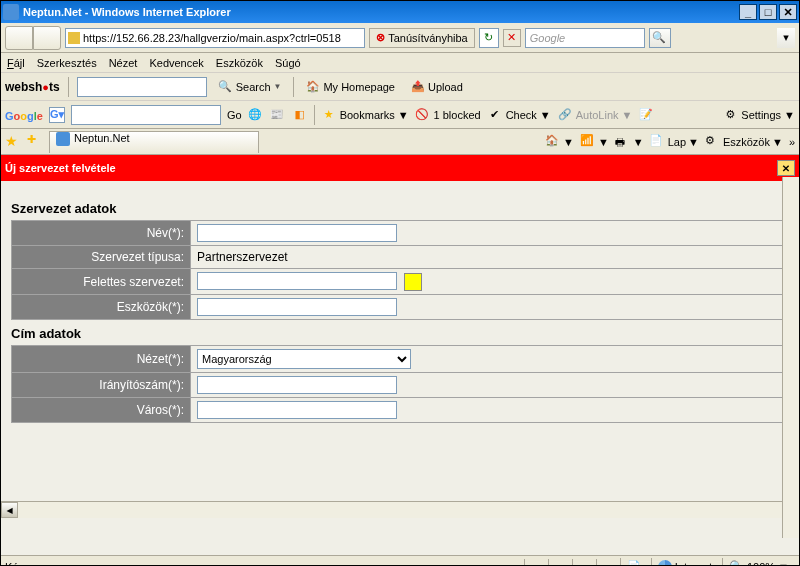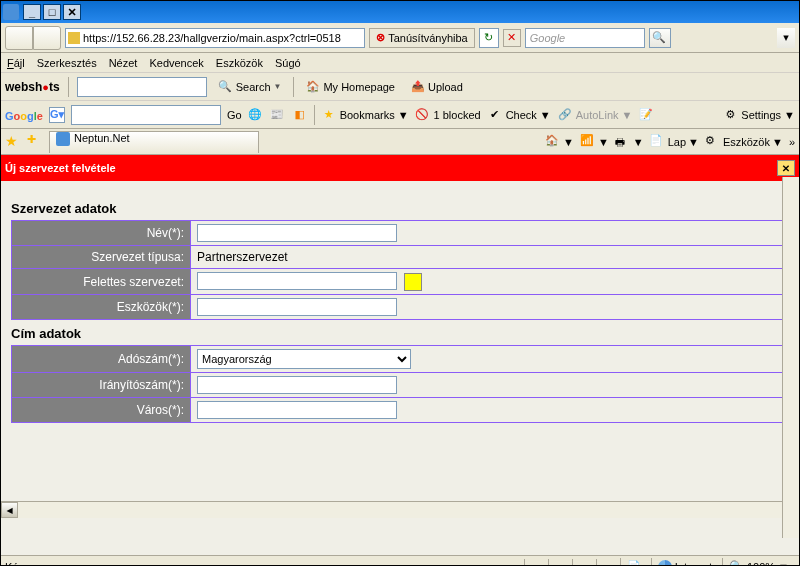--- a/index.html
+++ b/index.html
@@ -52,21 +52,21 @@
 .tabbar .tab .favicon { width: 14px; height: 14px; background: #4a90d9; border-radius: 2px; }
 .tabbar .right-tools { margin-left: auto; display: flex; align-items: center; gap: 6px; }
 .tabbar .right-tools .tool { display: flex; align-items: center; gap: 2px; cursor: pointer; }
 .tabbar .right-tools .ico { width: 16px; height: 16px; }
 
 .content-wrap { position: relative; height: 400px; background: #f0efe7; overflow: hidden; }
 .banner { background: #ff0000; color: #fff; font-weight: bold; font-size: 14px; height: 22px; display: flex; align-items: center; padding: 13px 4px; }
 .banner .close { margin-left: auto; width: 18px; height: 16px; background: #ffe070; border: 1px solid #888; color: #000; display: flex; align-items: center; justify-content: center; cursor: pointer; font-size: 10px; }
 .content { padding: 14px 10px 0 10px; height: 320px; overflow: hidden; }
 .section-title { font-weight: bold; font-size: 13px; margin: 6px 0 4px 0; }
-.form-table { width: 100%; border-spacing: 1px; background: #8b5cf6; }
+.form-table { width: 100%; border-spacing: 1px; background: #a3a3a3; }
 .form-table td { background: #808080; }
 .form-table td.label { width: 178px; color: #fff; text-align: right; padding: 4px 6px; font-size: 12px; }
 .form-table td.field { background: #f0efe7; padding: 3px 6px; }
 .form-table input[type=text] { border: 1px solid #7f9db9; height: 18px; background: #fff; padding: 0 2px; font-size: 11px; }
 .form-table select { border: 1px solid #7f9db9; height: 20px; background: #fff; font-size: 11px; }
 .yellow-btn { width: 18px; height: 18px; background: #ffff00; border: 1px solid #888; cursor: pointer; display: inline-block; vertical-align: middle; margin-left: 4px; }
 .hscroll { height: 17px; background: #ece9d8; border-top: 1px solid #aca899; display: flex; }
 .hscroll .sbtn { width: 17px; height: 16px; background: linear-gradient(#fdfdfb,#ccc8b8); border: 1px solid #aca899; display: flex; align-items: center; justify-content: center; font-size: 8px; }
 .hscroll .track { flex: 1; background: #f0eee1; }
 .vscroll { position: absolute; right: 0; top: 22px; width: 17px; bottom: 17px; background: #f0eee1; border-left: 1px solid #aca899; }
@@ -77,20 +77,21 @@
 .statusbar .fill { flex: 1; }
 .statusbar .small-box { width: 20px; height: 16px; border-left: 1px solid #aca899; }
 .statusbar .zone-ico { width: 14px; height: 14px; background: conic-gradient(#4a90d9,#7ab8e8); border-radius: 50%; }
 .statusbar .zoom-ico { font-size: 12px; }
 </style>
 </head>
 <body>
 
 <div class="titlebar">
   <div class="icon"></div>
+  <div class="title">Neptun.Net - Windows Internet Explorer</div>
   <div class="win-btns">
     <div class="win-btn">_</div>
     <div class="win-btn">□</div>
     <div class="win-btn">✕</div>
   </div>
 </div>
 
 <div class="navbar">
   <div style="display:flex">
     <div class="nav-btn"></div>
@@ -241,21 +242,21 @@
         <td class="label">Eszközök(*):</td>
         <td class="field"><input type="text" style="width: 200px;"></td>
       </tr>
     </tbody>
       </table>
 
     <div class="section-title">Cím adatok</div>
     <table class="form-table">
       <tbody>
           <tr>
-        <td class="label">Adószám(*):</td>
+        <td class="label">Nézet(*):</td>
         <td class="field">
           <select style="width:214px">
             <option>Magyarország</option>
           </select>
         </td>
       </tr>
       <tr>
         <td class="label">Irányítószám(*):</td>
         <td class="field"><input type="text" style="width: 200px;"></td>
       </tr>

